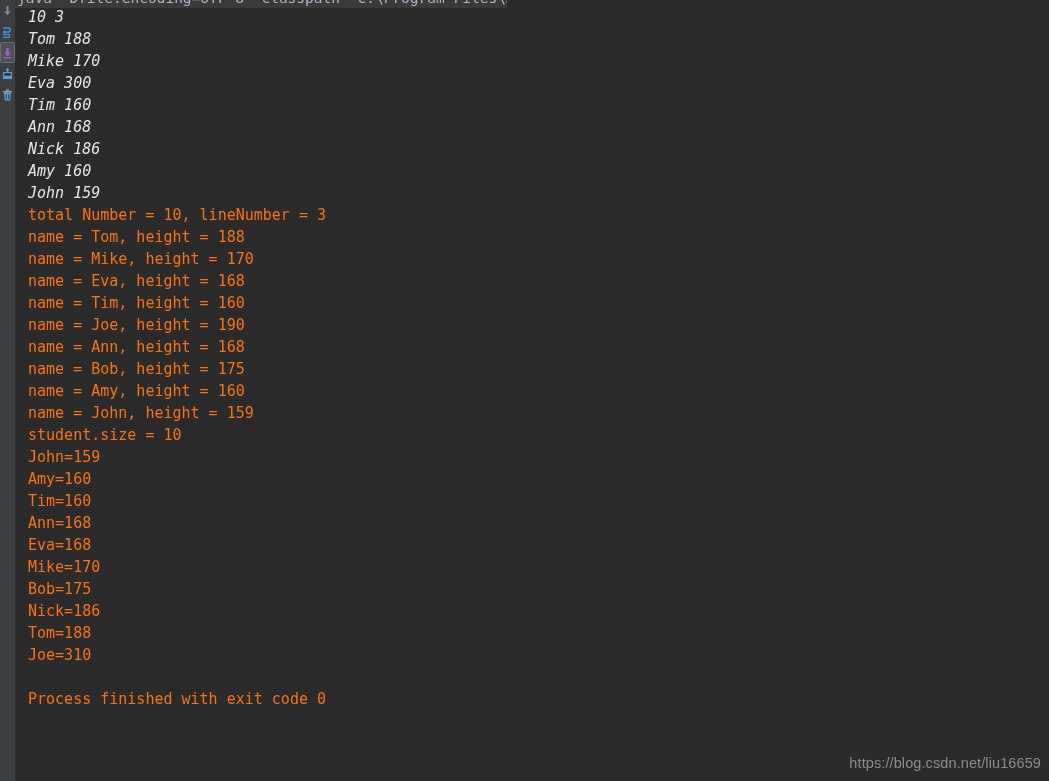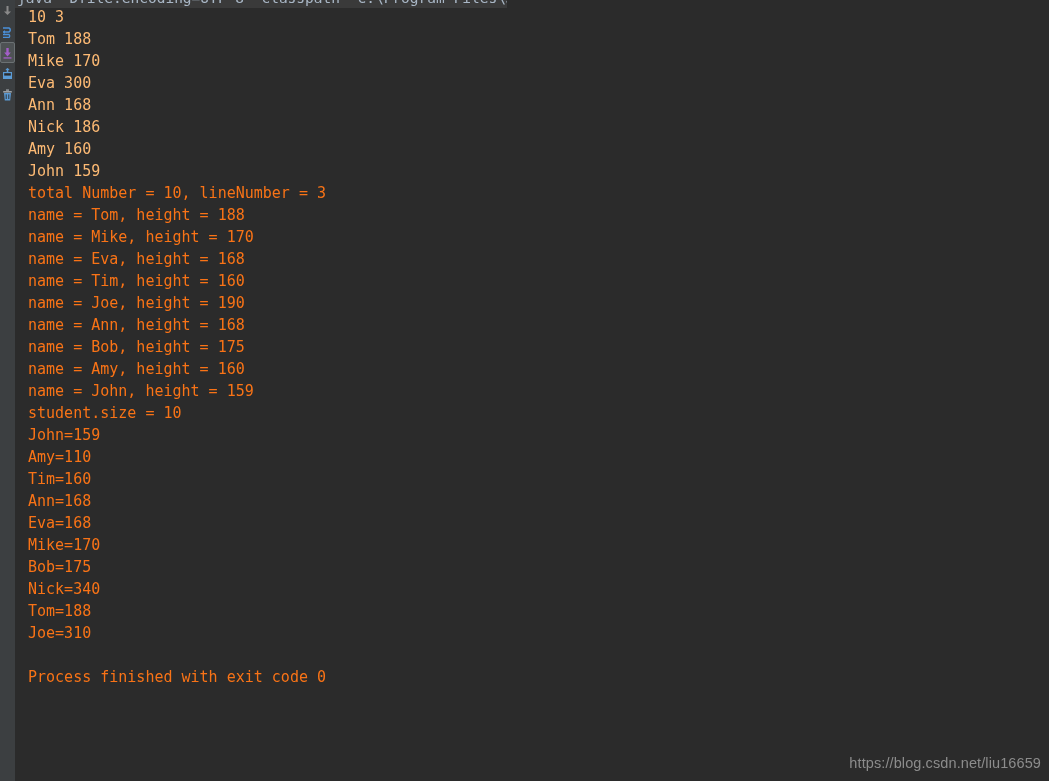--- a/index.html
+++ b/index.html
@@ -86,21 +86,22 @@
     bottom: 0;
   }
   .line {
     white-space: pre;
     font-size: 15px;
     line-height: 22px;
     height: 22px;
     color: #f97316;
   }
   .line.stdin {
-    color: #fdba74;
+    color: #e5e5e5;
+    font-style: italic;
   }
   .line.blank { color: transparent; }
 
   
   #csdn-watermark {
     position: absolute;
     right: 8px;
     bottom: 10px;
     font-family: "Liberation Sans", sans-serif;
     font-size: 14.5px;
@@ -165,43 +166,44 @@
 
     <div id="command-line-clip">
       <div class="cmd-text">java -Dfile.encoding=UTF-8 -classpath "C:\Program Files\Java\jdk"</div>
     </div>
 
     <div id="console-lines">
         <div class="line stdin">10 3</div>
         <div class="line stdin">Tom 188</div>
         <div class="line stdin">Mike 170</div>
         <div class="line stdin">Eva 300</div>
+        <div class="line stdin">Tim 160</div>
         <div class="line stdin">Ann 168</div>
         <div class="line stdin">Nick 186</div>
         <div class="line stdin">Amy 160</div>
         <div class="line stdin">John 159</div>
         <div class="line stdout">total Number = 10, lineNumber = 3</div>
         <div class="line stdout">name = Tom, height = 188</div>
         <div class="line stdout">name = Mike, height = 170</div>
         <div class="line stdout">name = Eva, height = 168</div>
         <div class="line stdout">name = Tim, height = 160</div>
         <div class="line stdout">name = Joe, height = 190</div>
         <div class="line stdout">name = Ann, height = 168</div>
         <div class="line stdout">name = Bob, height = 175</div>
         <div class="line stdout">name = Amy, height = 160</div>
         <div class="line stdout">name = John, height = 159</div>
         <div class="line stdout">student.size = 10</div>
         <div class="line stdout">John=159</div>
-        <div class="line stdout">Amy=110</div>
+        <div class="line stdout">Amy=160</div>
         <div class="line stdout">Tim=160</div>
         <div class="line stdout">Ann=168</div>
         <div class="line stdout">Eva=168</div>
         <div class="line stdout">Mike=170</div>
         <div class="line stdout">Bob=175</div>
-        <div class="line stdout">Nick=340</div>
+        <div class="line stdout">Nick=186</div>
         <div class="line stdout">Tom=188</div>
         <div class="line stdout">Joe=310</div>
         <div class="line blank"></div>
         <div class="line stdout">Process finished with exit code 0</div>
       </div>
 
     <div id="csdn-watermark">https://blog.csdn.net/liu16659</div>
   </div>
 
 </div>

